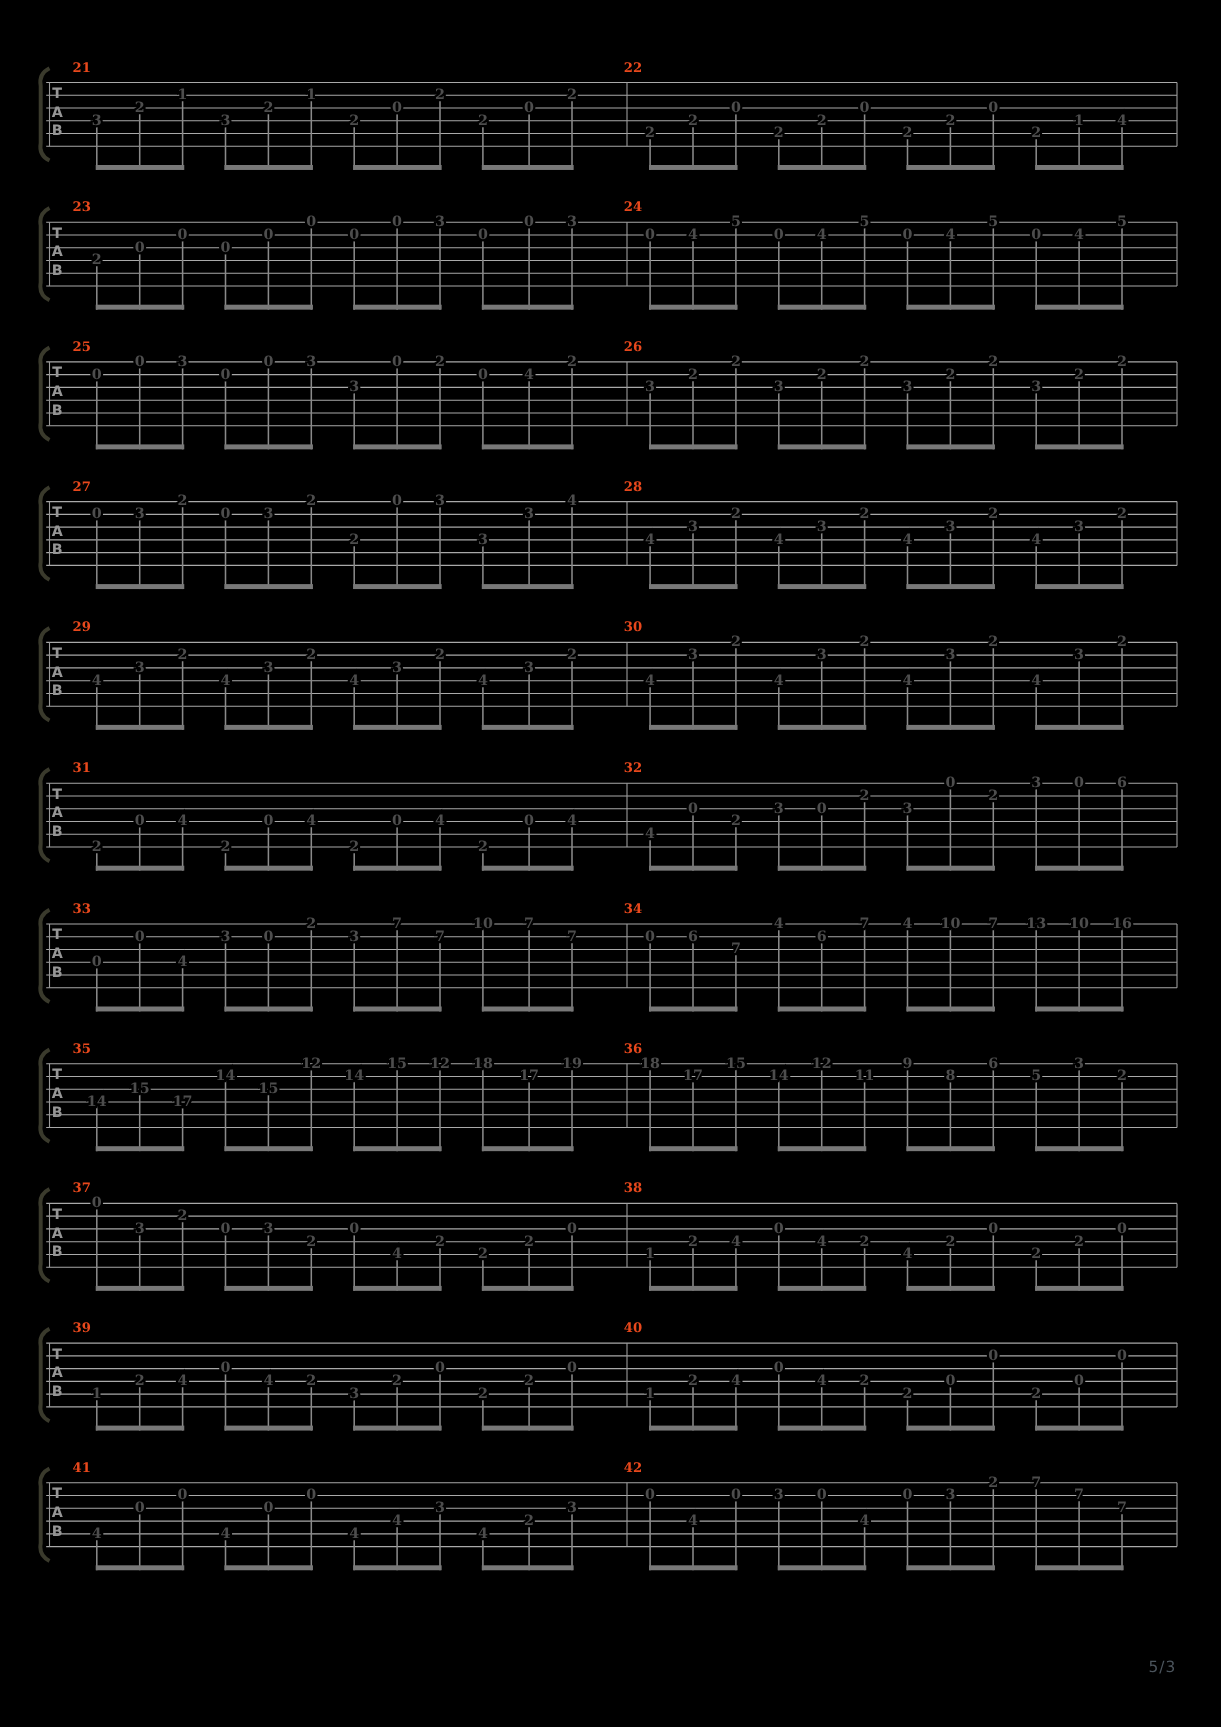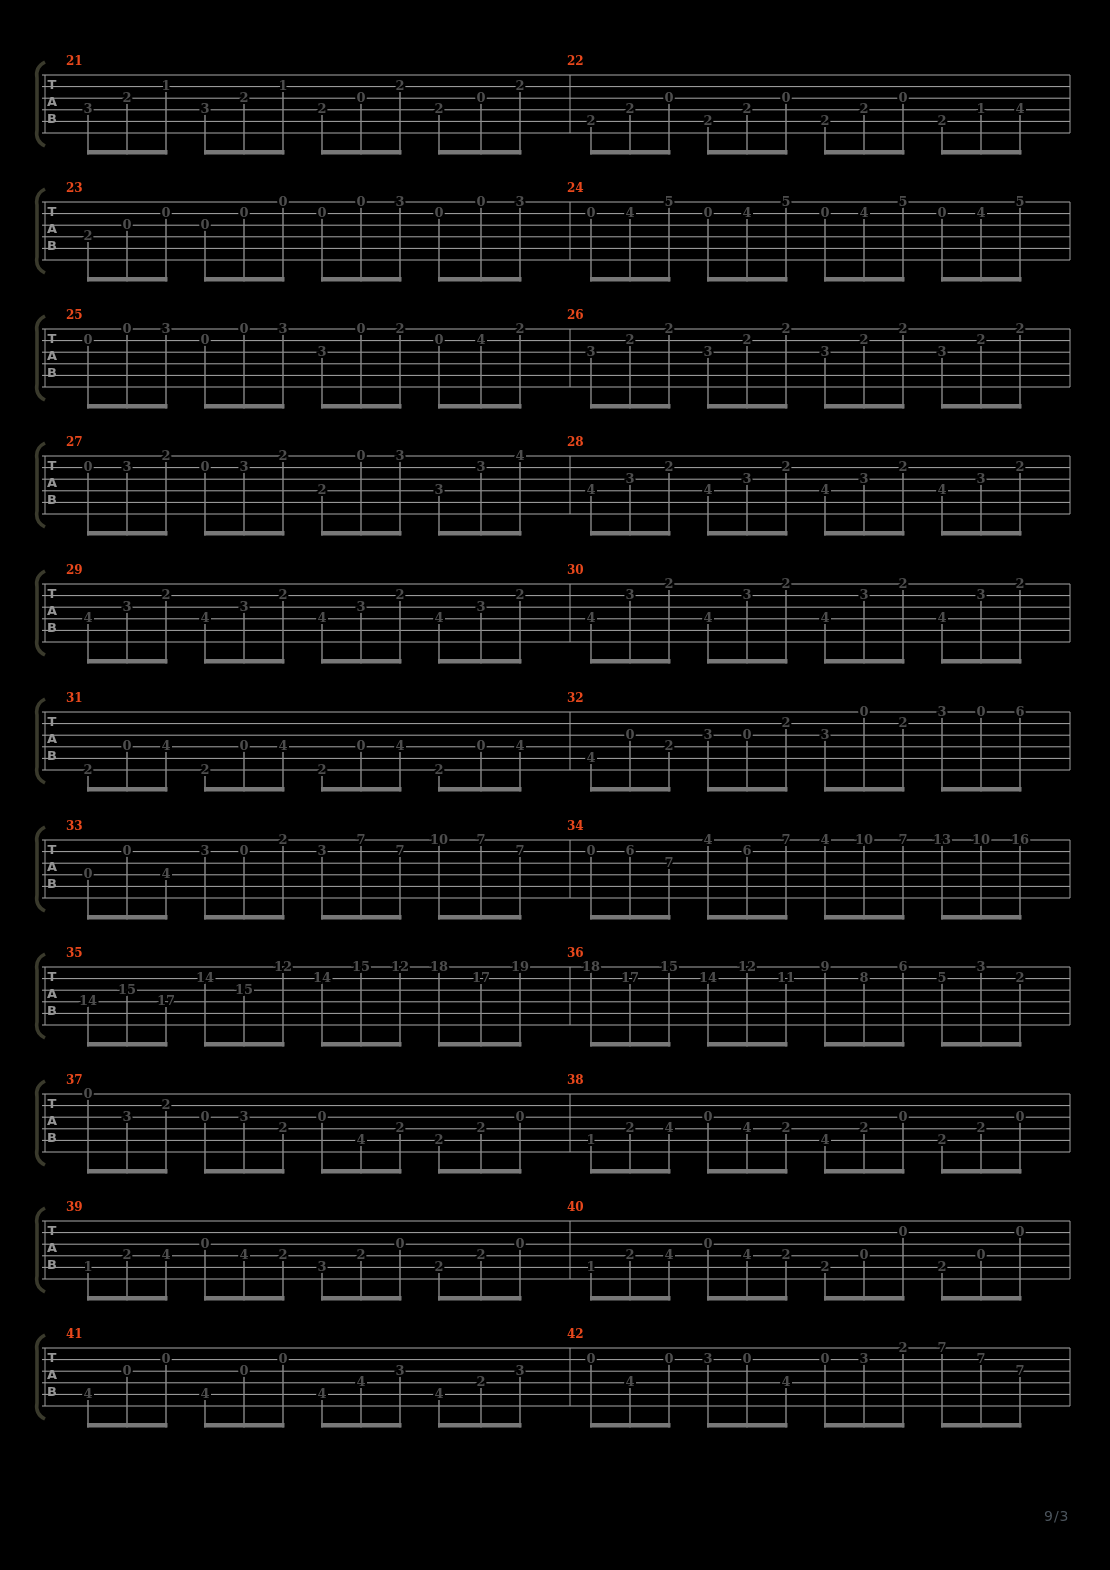--- a/index.html
+++ b/index.html
@@ -815,14 +815,14 @@
         <text x="903" y="1351.5" fill="#4d4d4d" stroke="#000000" text-anchor="middle" class="fret">2</text>
         <line x1="942" x2="942" y1="1352" y2="1427.5" stroke="#8a8a8a" stroke-width="1.4"></line>
         <line x1="981" x2="981" y1="1363.6" y2="1427.5" stroke="#8a8a8a" stroke-width="1.4"></line>
         <line x1="1020" x2="1020" y1="1375.2" y2="1427.5" stroke="#8a8a8a" stroke-width="1.4"></line>
         <rect x="941" y="1423" width="80.5" height="4.5" fill="#787878"></rect>
         <text x="942" y="1351.5" fill="#4d4d4d" stroke="#000000" text-anchor="middle" class="fret">7</text>
         <text x="981" y="1363.1" fill="#4d4d4d" stroke="#000000" text-anchor="middle" class="fret">7</text>
         <text x="1020" y="1374.7" fill="#4d4d4d" stroke="#000000" text-anchor="middle" class="fret">7</text>
       </g>
     </svg>
-  <div id="page-indicator" style="color: rgb(75, 84, 92);">9/3</div>
+  <div id="page-indicator" style="color: rgb(75, 84, 92);">5/3</div>
 </div>
 
 </body></html>

